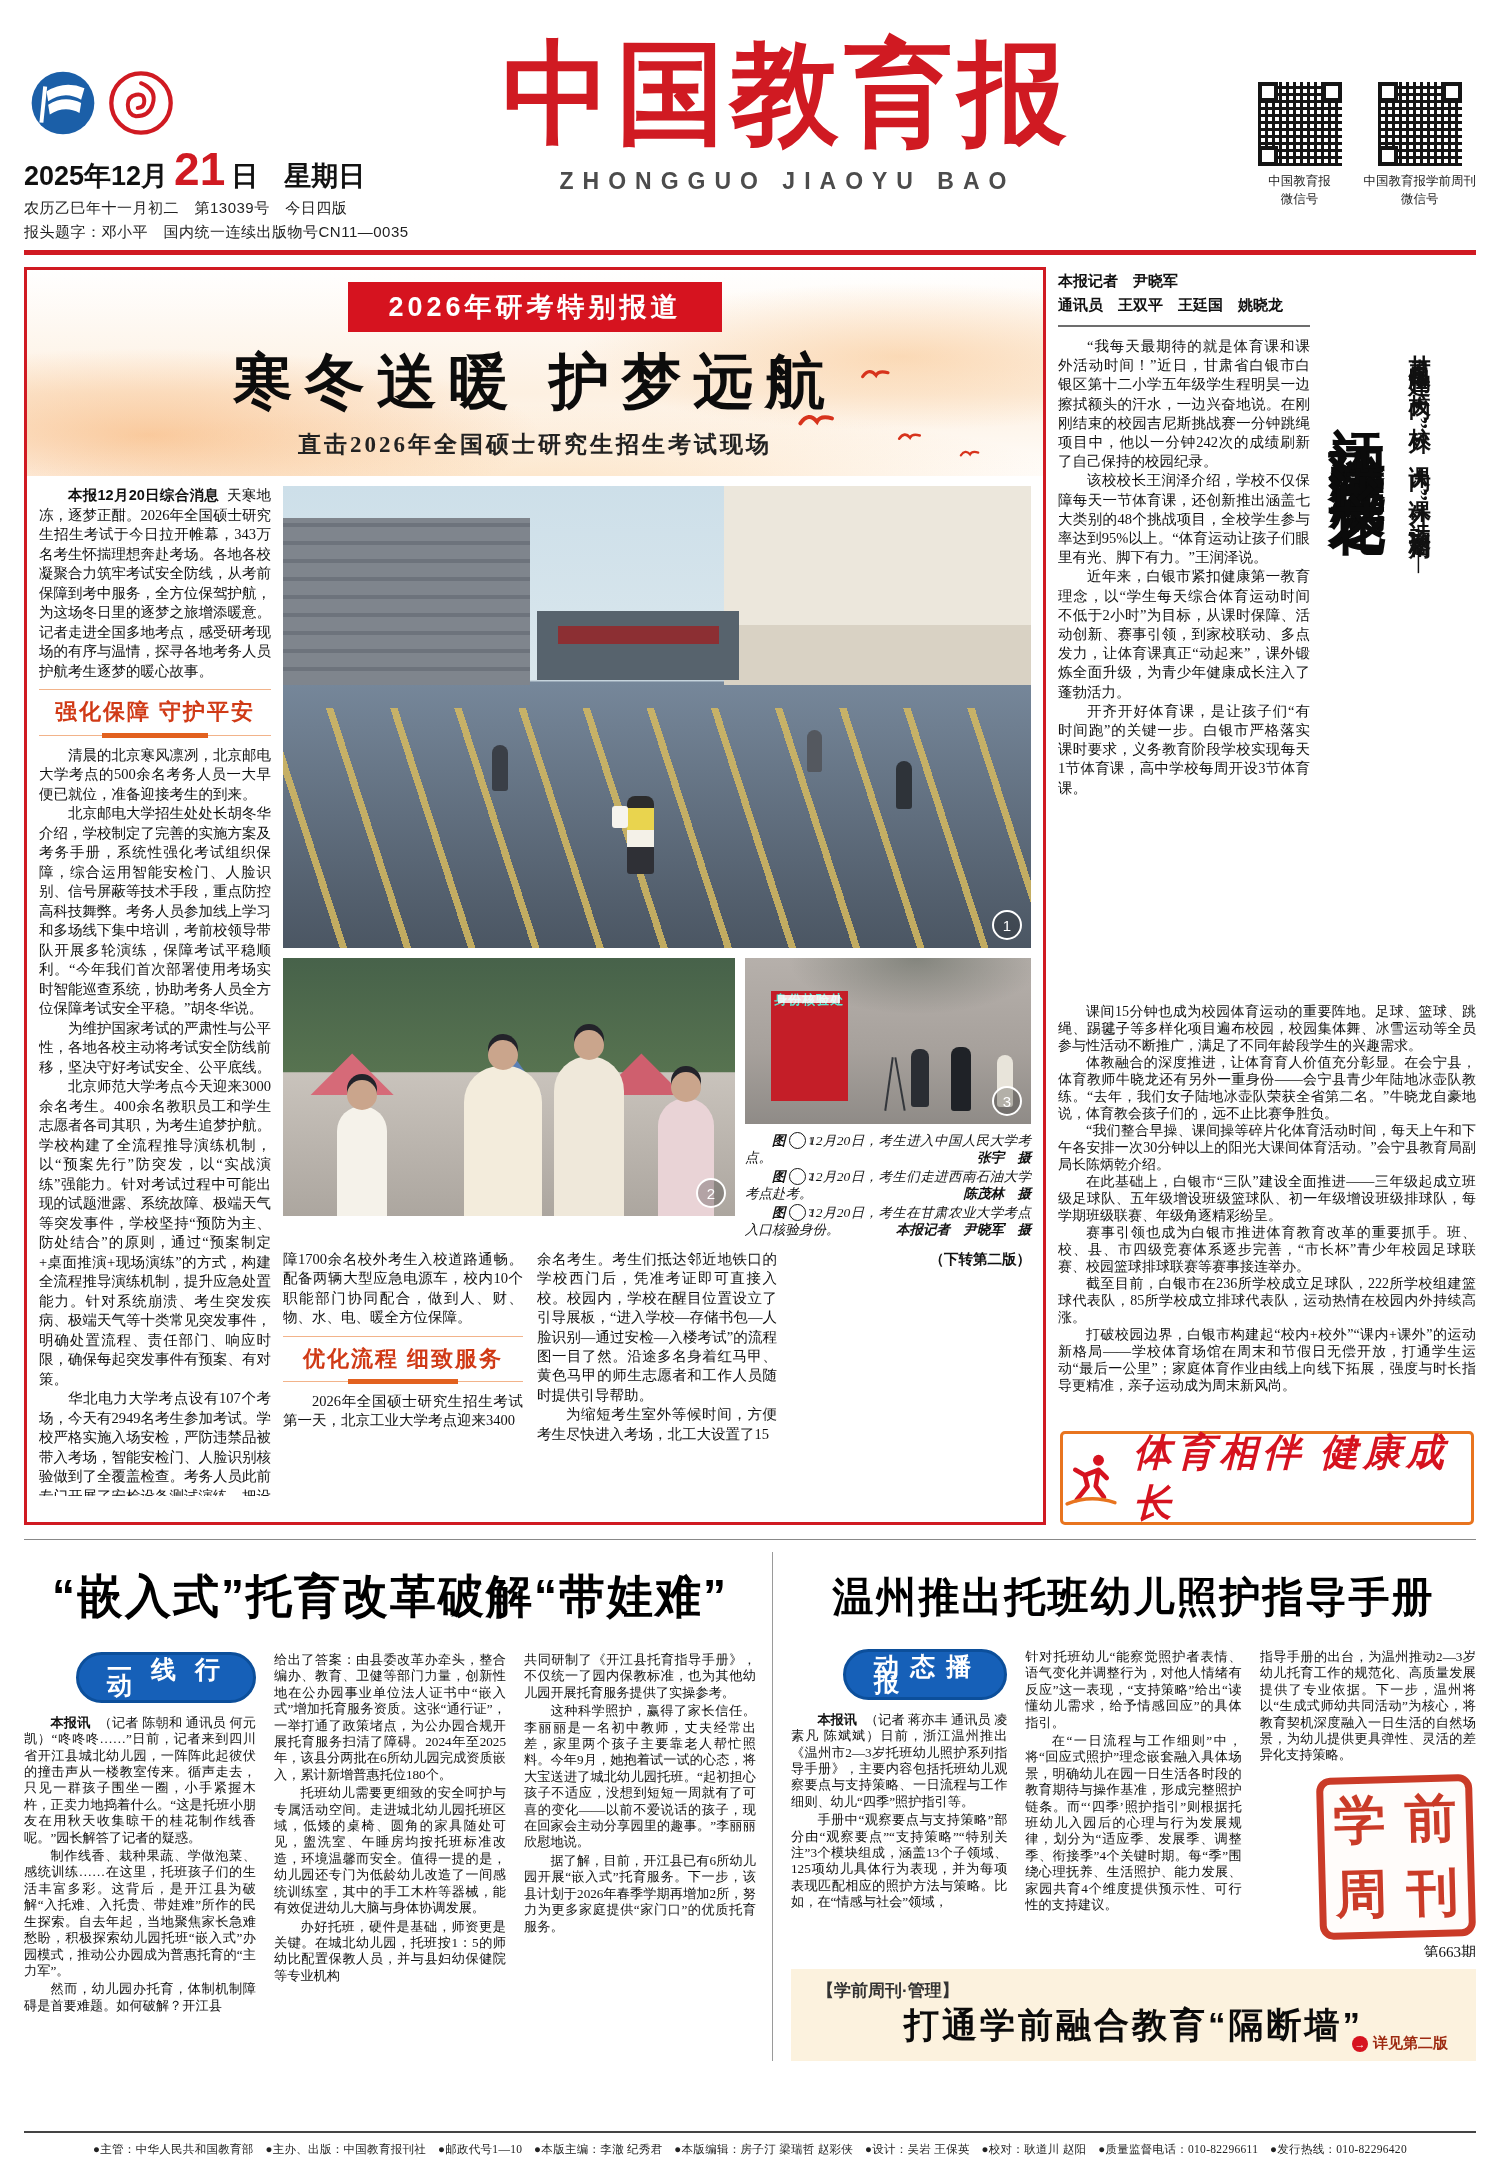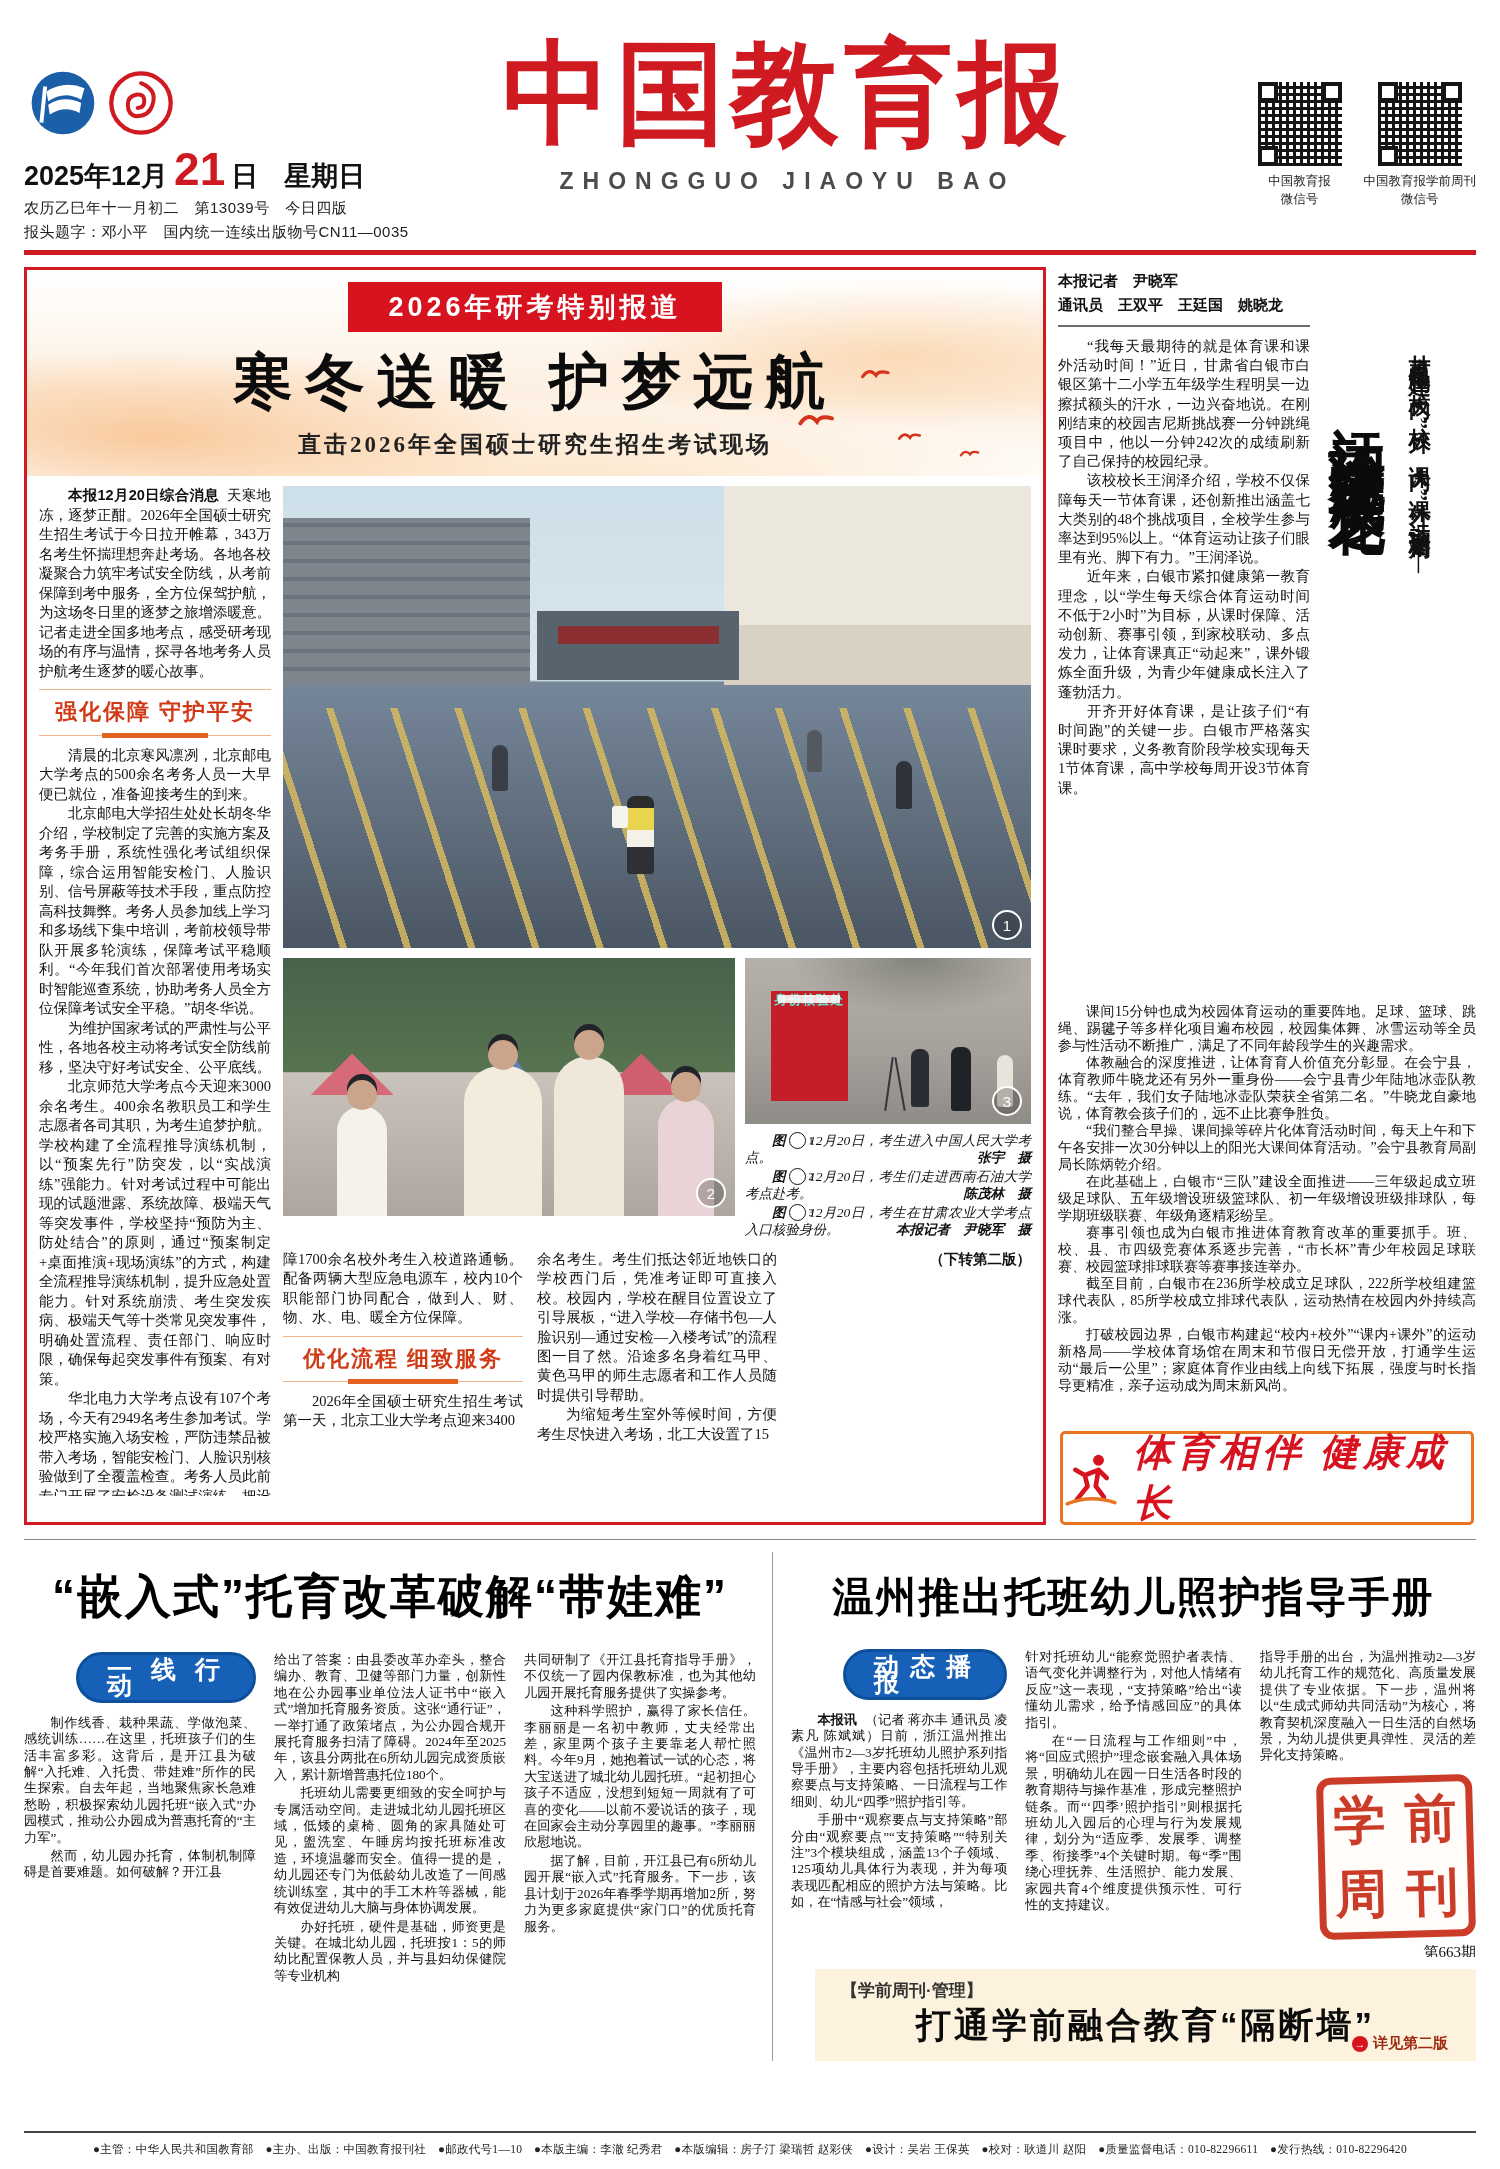--- a/index.html
+++ b/index.html
@@ -137,21 +137,21 @@
          font-family:"Liberation Sans","DejaVu Sans",sans-serif;}
   .bcols{display:flex;gap:18px;}
   .bcol{flex:1;font-size:13.2px;line-height:16.4px;text-align:justify;overflow:hidden;}
   .bl .bcol{height:388px;}
   .br .bcol{height:308px;}
   .bcol p{margin-bottom:2px;}
   .seal{width:142px;height:148px;border:7px solid #c62d18;border-radius:14px;margin:12px 2px 0 auto;
         display:grid;grid-template-columns:1fr 1fr;place-items:center;color:#c62d18;font-size:52px;font-weight:900;
         transform:rotate(-1.5deg);opacity:.93;background:rgba(255,245,240,.35);}
   .issue{text-align:right;font-size:15px;margin-top:6px;text-indent:0;}
-  .creambox{background:#fcf2de;margin-top:12px;padding:10px 26px 12px;position:relative;height:92px;box-sizing:border-box;margin-left:24px;}
+  .creambox{background:#fcf2de;margin-top:12px;padding:10px 26px 12px;position:relative;height:92px;box-sizing:border-box;}
   .cb-tag{font-size:17px;color:#333;font-weight:700;font-family:"Liberation Sans","DejaVu Sans",sans-serif;}
   .cb-title{text-align:center;font-size:35px;font-weight:900;letter-spacing:3px;margin-top:0;color:#0b0b0b;
             font-family:"Liberation Sans","DejaVu Sans",sans-serif;}
   .cb-more{position:absolute;right:28px;bottom:8px;font-size:15px;font-weight:700;color:#9e2b12;}
   .cico{display:inline-block;width:16px;height:16px;background:#d6131f;border-radius:50%;color:#fff;font-size:11px;
         line-height:16px;text-align:center;margin-right:5px;font-style:normal;}
 
   
   #footer{position:absolute;left:24px;right:24px;bottom:12px;border-top:2px solid #444;padding-top:9px;
           text-align:center;font-size:11.5px;color:#222;letter-spacing:.3px;margin-top:7px;}
@@ -340,20 +340,21 @@
 </div>
 
 <div id="sep"></div>
 <div id="bottom">
 
   <div class="bl">
     <div class="b-h1">“嵌入式”托育改革破解“带娃难”</div>
     <div class="bcols">
       <div class="bcol">
         <div class="badge">一线行动</div>
+        <p><b class="ld sans">本报讯</b><span>（记者 陈朝和 通讯员 何元凯）“咚咚咚……”日前，记者来到四川省开江县城北幼儿园，一阵阵此起彼伏的撞击声从一楼教室传来。循声走去，只见一群孩子围坐一圈，小手紧握木杵，正卖力地捣着什么。“这是托班小朋友在用秋天收集晾干的桂花制作线香呢。”园长解答了记者的疑惑。</span></p>
         <p>制作线香、栽种果蔬、学做泡菜、感统训练……在这里，托班孩子们的生活丰富多彩。这背后，是开江县为破解“入托难、入托贵、带娃难”所作的民生探索。自去年起，当地聚焦家长急难愁盼，积极探索幼儿园托班“嵌入式”办园模式，推动公办园成为普惠托育的“主力军”。</p>
         <p>然而，幼儿园办托育，体制机制障碍是首要难题。如何破解？开江县</p>
       </div>
       <div class="bcol">
         <p class="noind">给出了答案：由县委改革办牵头，整合编办、教育、卫健等部门力量，创新性地在公办园事业单位法人证书中“嵌入式”增加托育服务资质。这张“通行证”，一举打通了政策堵点，为公办园合规开展托育服务扫清了障碍。2024年至2025年，该县分两批在6所幼儿园完成资质嵌入，累计新增普惠托位180个。</p>
         <p>托班幼儿需要更细致的安全呵护与专属活动空间。走进城北幼儿园托班区域，低矮的桌椅、圆角的家具随处可见，盥洗室、午睡房均按托班标准改造，环境温馨而安全。值得一提的是，幼儿园还专门为低龄幼儿改造了一间感统训练室，其中的手工木杵等器械，能有效促进幼儿大脑与身体协调发展。</p>
         <p>办好托班，硬件是基础，师资更是关键。在城北幼儿园，托班按1：5的师幼比配置保教人员，并与县妇幼保健院等专业机构</p>
       </div>
       <div class="bcol">
         <p class="noind">共同研制了《开江县托育指导手册》，不仅统一了园内保教标准，也为其他幼儿园开展托育服务提供了实操参考。</p>

